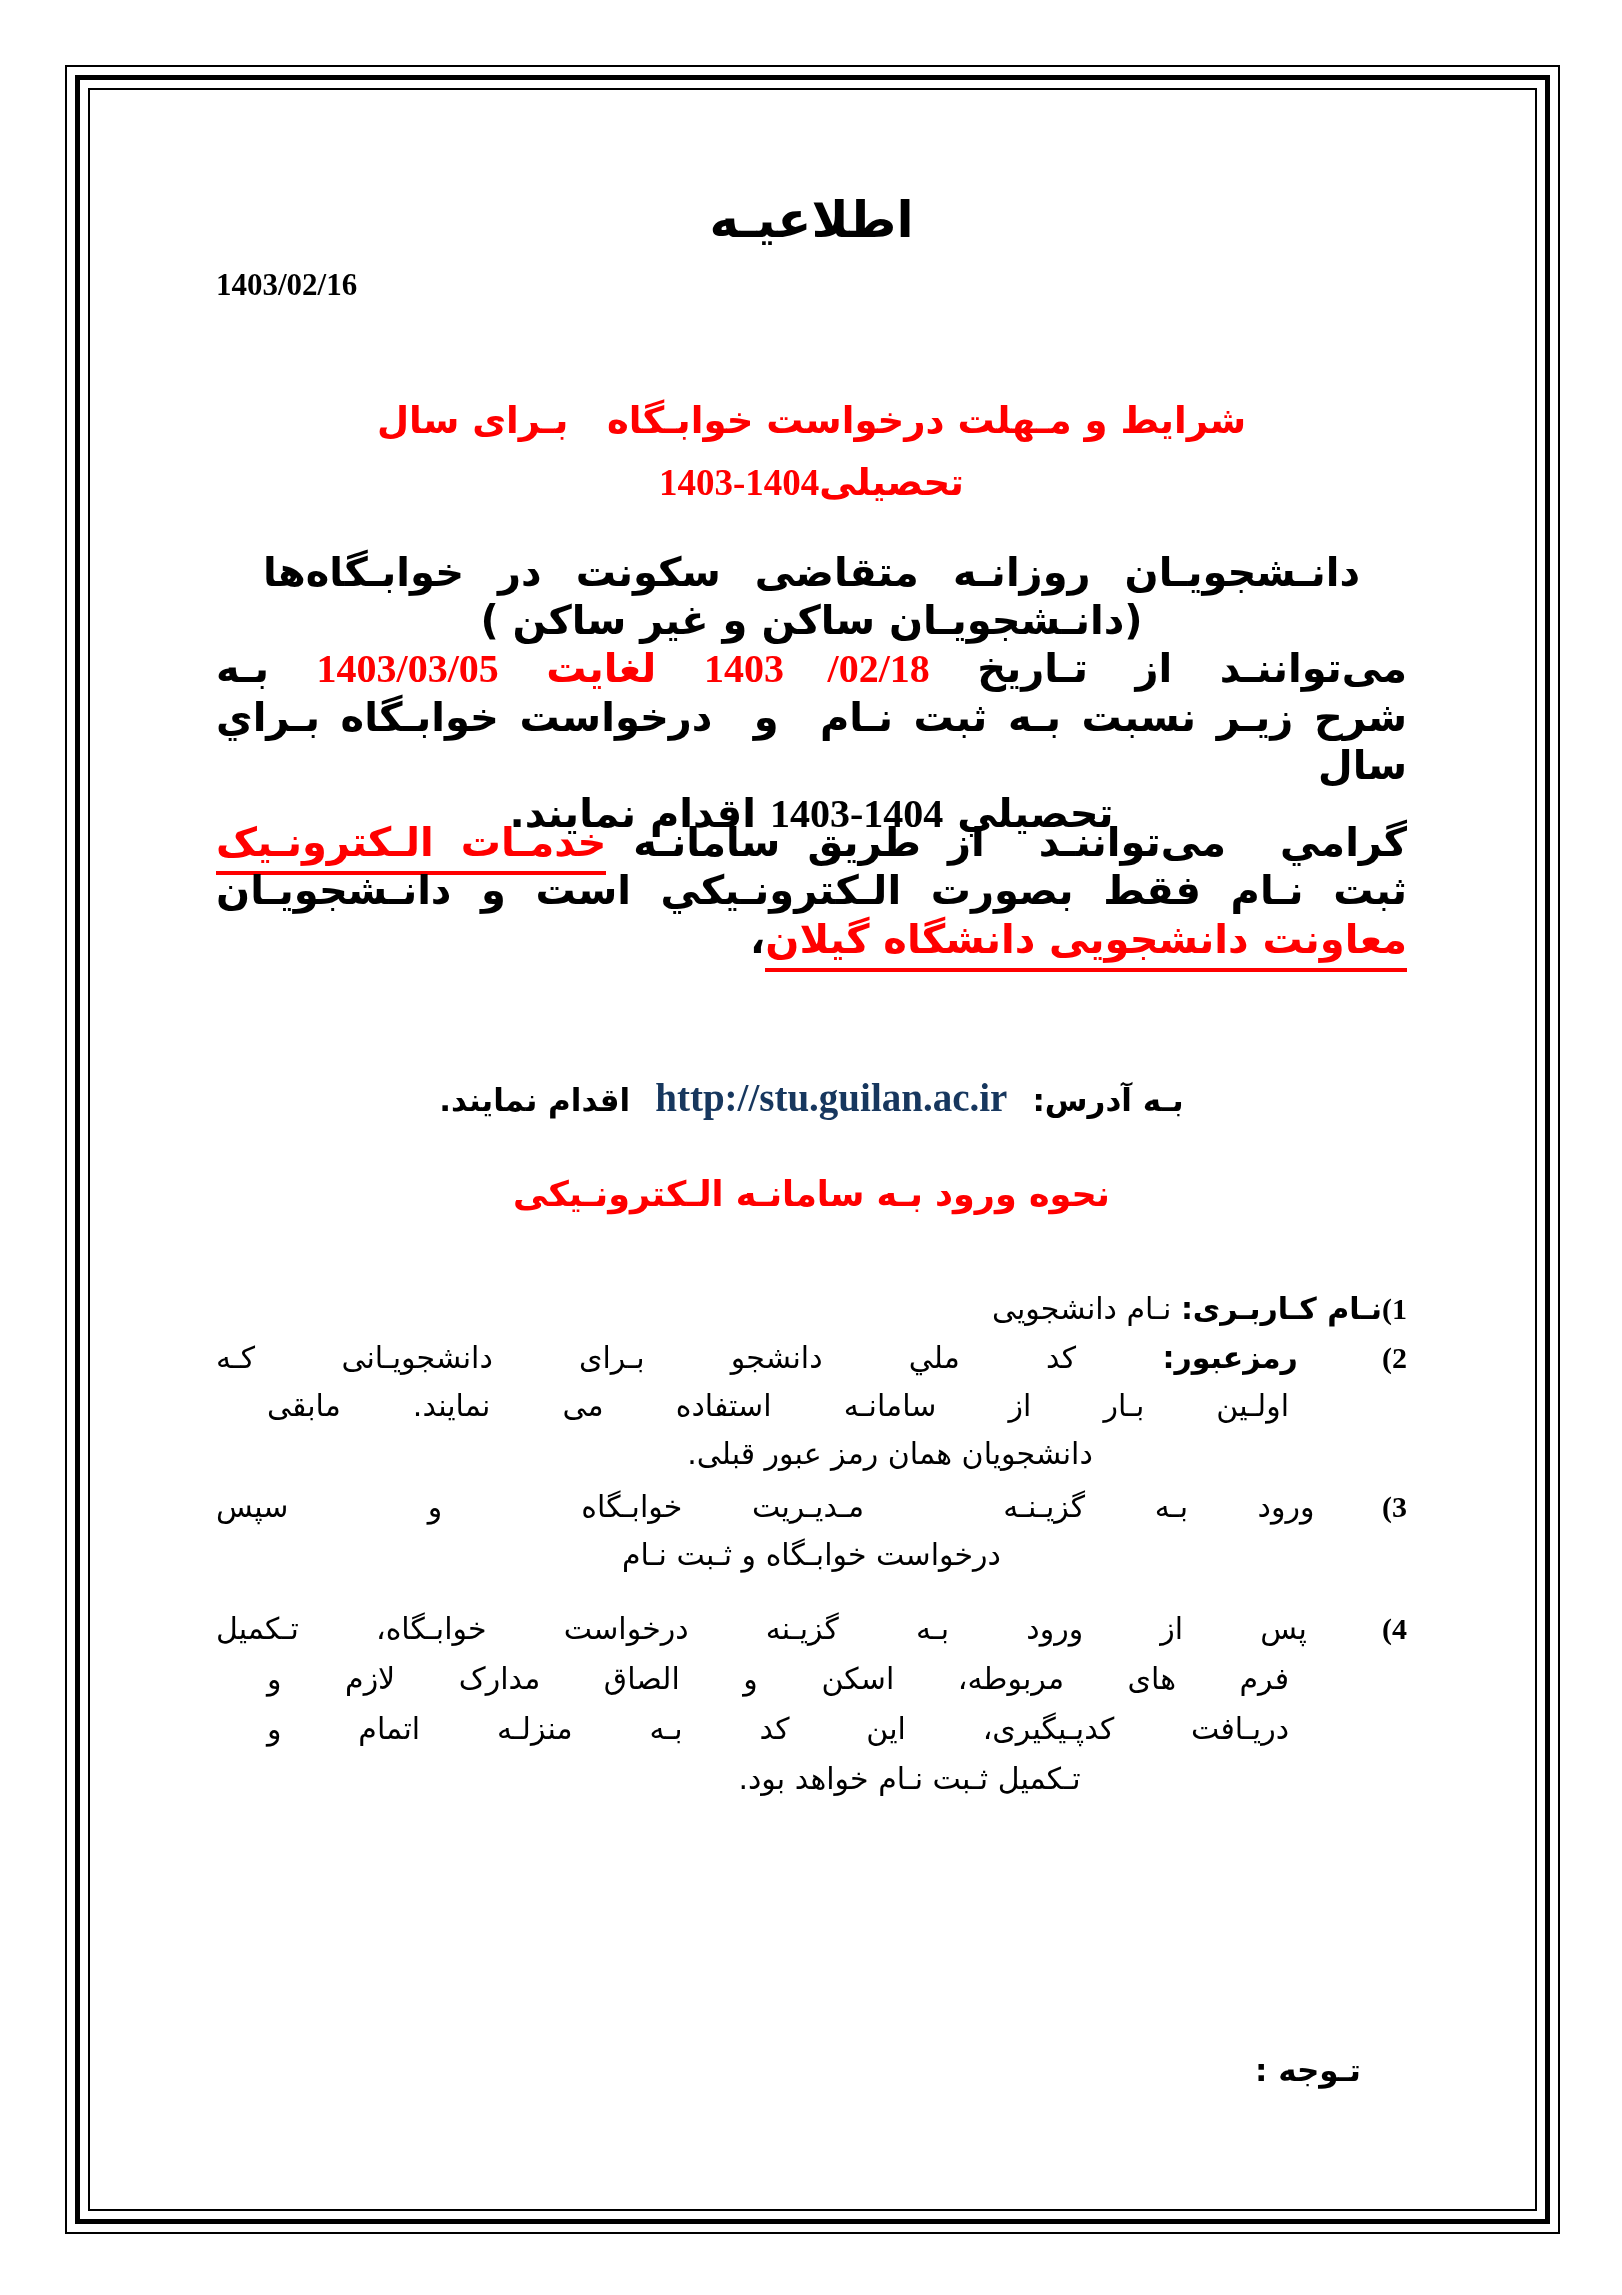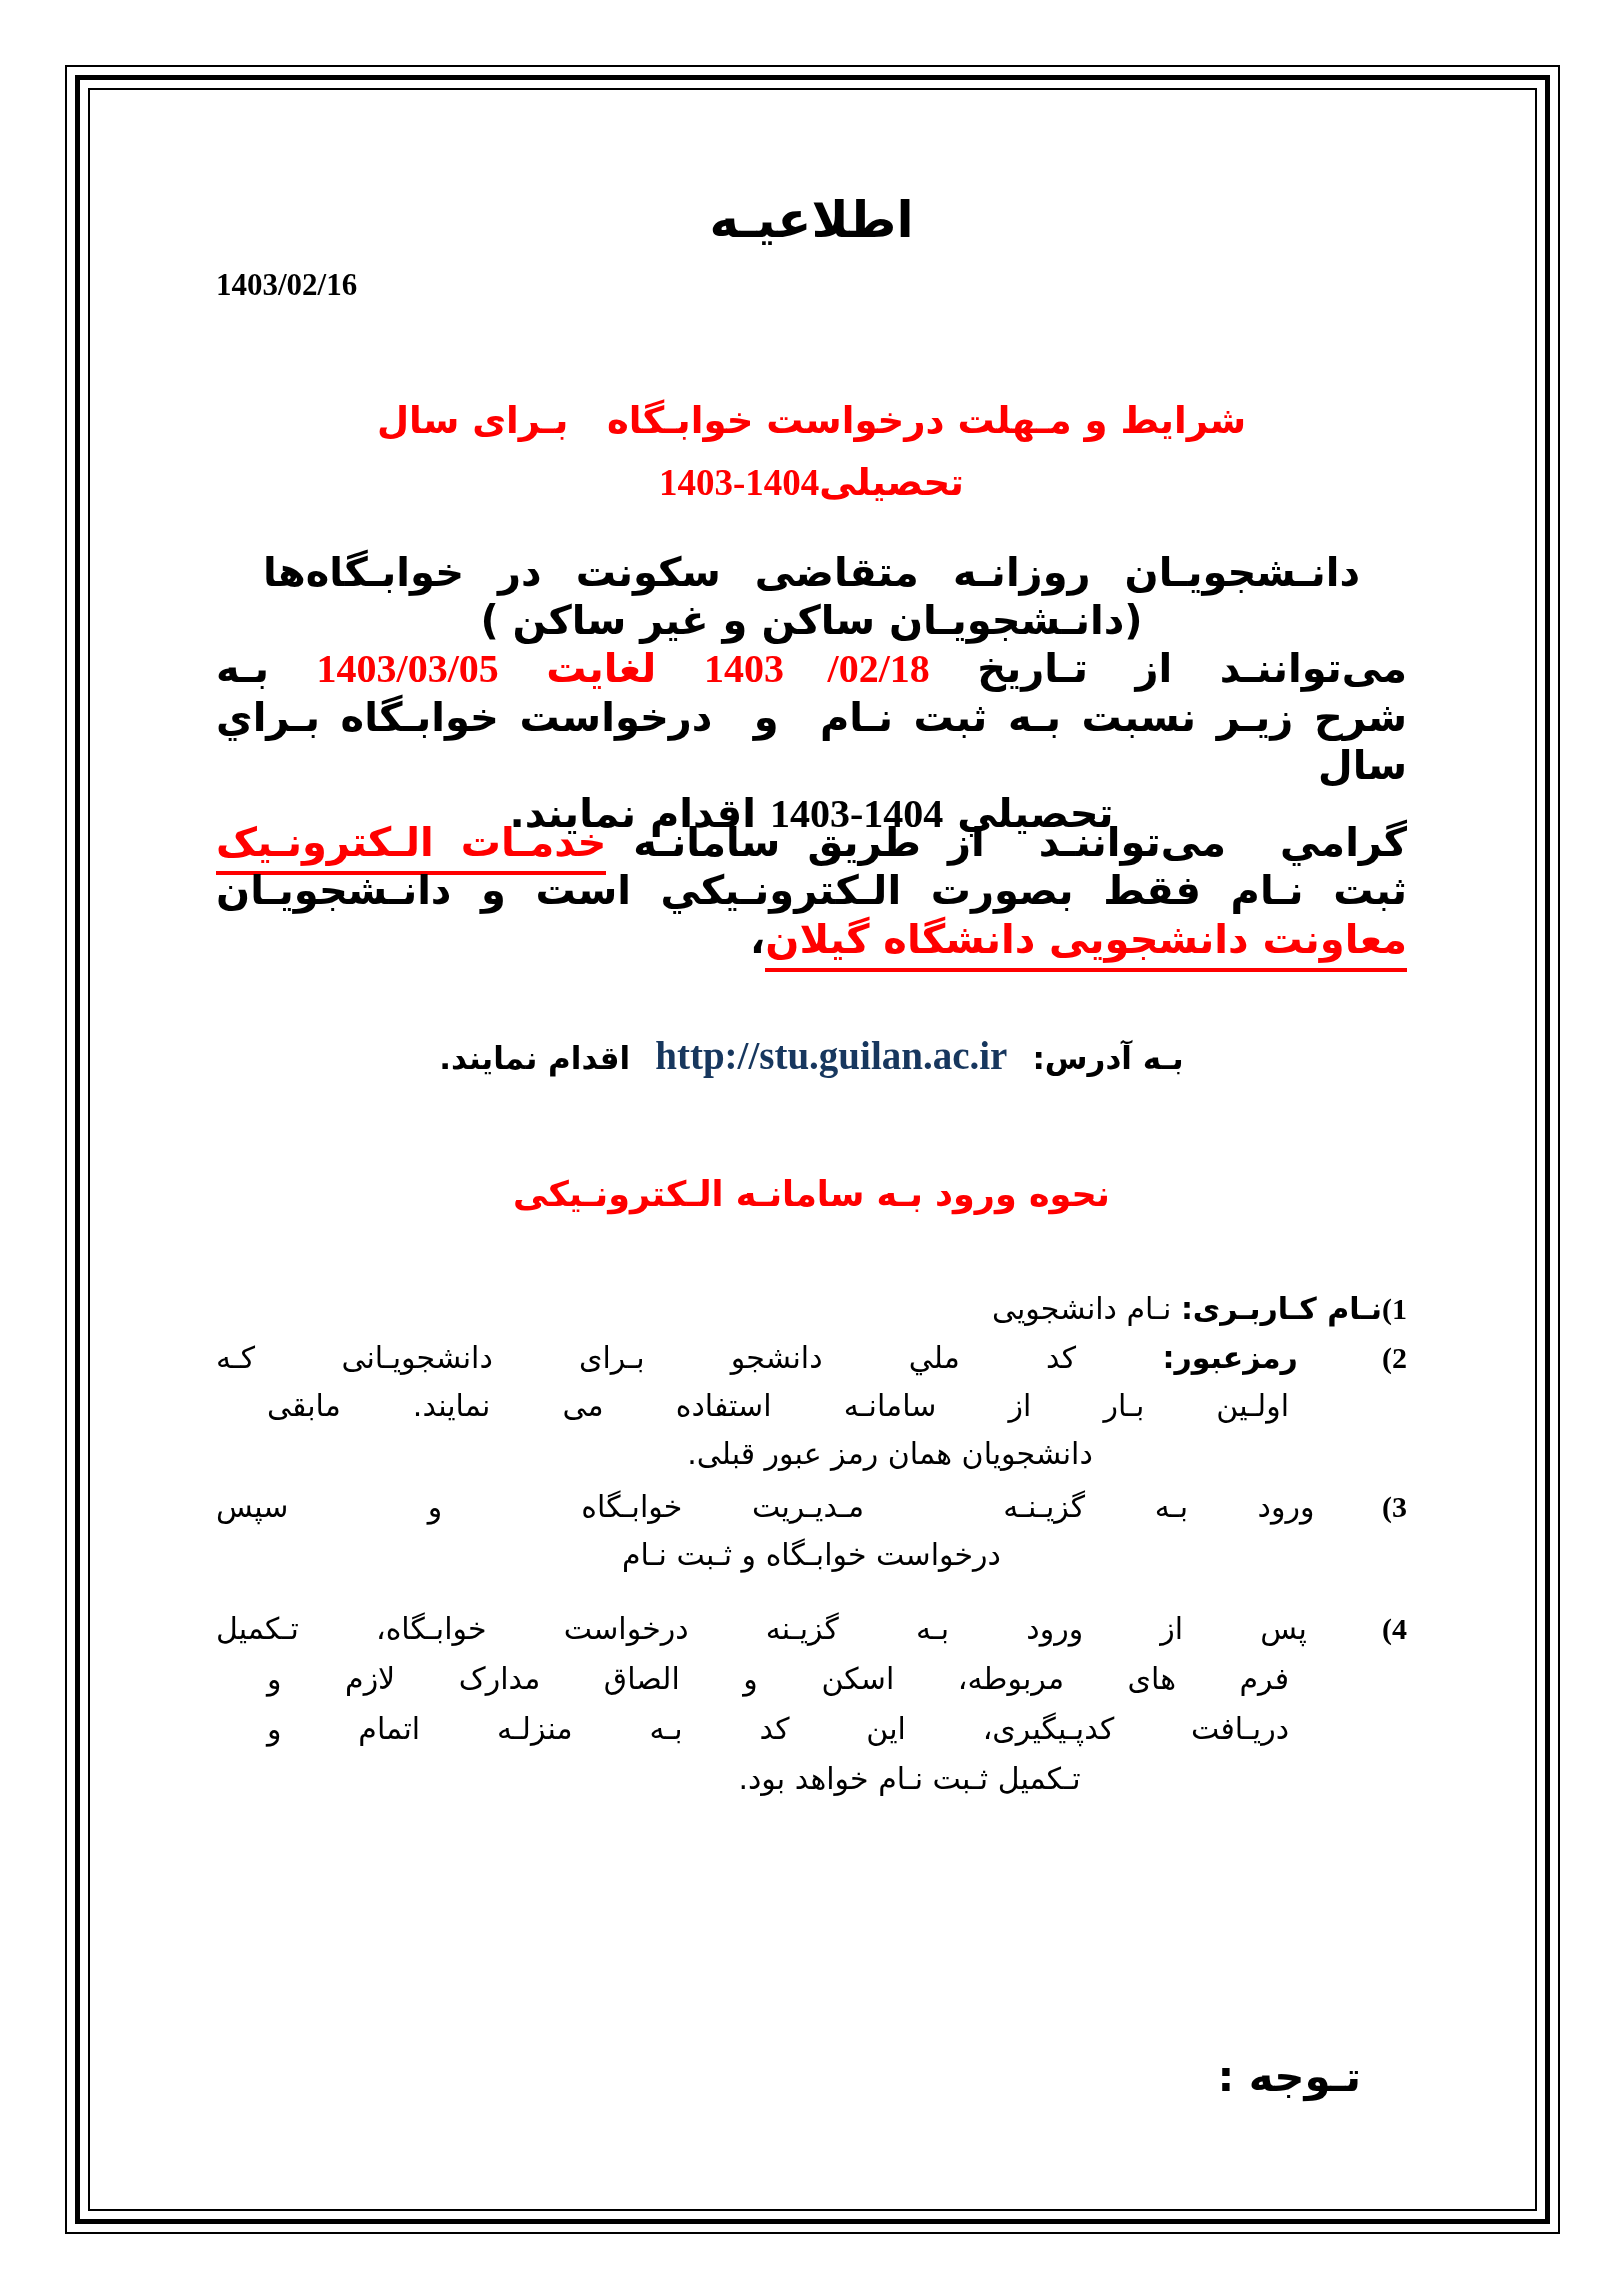--- a/index.html
+++ b/index.html
@@ -29,36 +29,36 @@
 
   .mainhead{top:390px;font-size:37px;font-weight:700;line-height:62px;}
 
   .body-par{font-size:40px;font-weight:700;line-height:48px;}
   .p1{top:548px;}
   .p2{top:818px;}
   .p2 .ln3{line-height:51px;}
 
   .redline{border-bottom:4.6px solid #FF0000;padding-bottom:5.9px;text-align:right;}
 
-  .urlline{top:1033px;font-size:31px;font-weight:700;text-align:center;}
+  .urlline{top:1075px;font-size:31px;font-weight:700;text-align:center;}
   .urlline .url{font-family:"Liberation Serif",serif;font-size:39px;color:#17375E;
     direction:ltr;unicode-bidi:embed;margin:0 25px;text-decoration:none;}
 
   .sechead{top:1174px;font-size:35px;font-weight:700;}
 
   .list{font-size:30px;font-weight:400;line-height:48px;}
   .li1{top:1285px;}
   .li2{top:1334px;}
   .li3{top:1483px;}
   .li4{top:1604px;line-height:50px;}
   .marker{font-family:"Liberation Serif",serif;font-weight:700;}
   .b{font-weight:700;}
   .inset2{margin-right:118px;margin-left:51px;}
 
-  .note{top:2052px;font-size:42px;font-weight:700;padding-left:0;
+  .note{top:2052px;font-size:31px;font-weight:700;padding-left:0;
     text-align:right;padding-right:46px;direction:rtl;}
   .note-inner{margin-left:241px;}
 </style>
 </head>
 <body>
 
 <div class="frame-outer">
   <div class="frame-mid">
     <div class="frame-inner"></div>
   </div>

